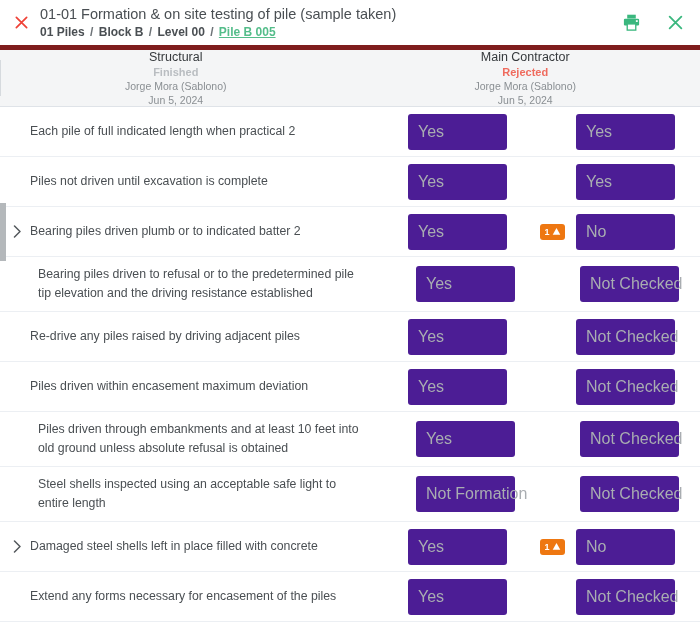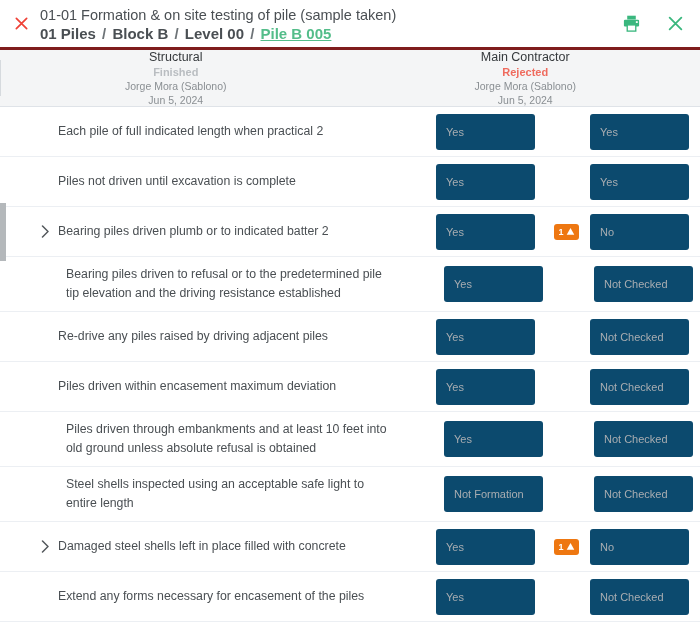--- a/index.html
+++ b/index.html
@@ -12,21 +12,21 @@
     font-family: "Liberation Sans", sans-serif;
     color: #3c4144;
     overflow: hidden;
   }
 
   
   .topbar {
     position: relative;
     height: 50px;
     background: #ffffff;
-    border-bottom: 3px solid #7f1d1d;
+    border-bottom: 5px solid #7f1d1d;
     display: flex;
     align-items: center;
     padding: 0 14px 0 10px;
   }
   .close-left {
     width: 22px;
     height: 22px;
     flex: 0 0 22px;
     display: flex;
     align-items: center;
@@ -38,21 +38,21 @@
   .title-main {
     font-size: 14.5px;
     line-height: 17px;
     color: #4a4f53;
     font-weight: 400;
     white-space: nowrap;
     overflow: hidden;
     text-overflow: ellipsis;
   }
   .breadcrumb {
-    font-size: 15px;
+    font-size: 12px;
     line-height: 15px;
     margin-top: 2px;
     color: #4a4f53;
     font-weight: bold;
     white-space: nowrap;
   }
   .breadcrumb .sep { font-weight: bold; color: #6d7377; margin: 0 2px; }
   .breadcrumb .crumb-link {
     color: #54bd8a;
     text-decoration: underline;
@@ -135,21 +135,20 @@
     min-height: 50px;
   }
   .trow.tall { min-height: 53px; padding-left: 8px; }
 
   .cell-item {
     width: 363px;
     flex: 0 0 363px;
     display: flex;
     align-items: center;
     padding: 8px 12px 8px 6px;
-    margin-left: 28px;
   }
   .chev {
     width: 22px;
     flex: 0 0 22px;
     display: flex;
     align-items: center;
     justify-content: center;
     cursor: pointer;
     color: #5a5f63;
   }
@@ -165,28 +164,28 @@
     flex: 1 1 0;
     display: flex;
     align-items: center;
     padding: 0 4px;
     position: relative;
   }
   .cell-val.col-a { justify-content: flex-start; padding-left: 45px; }
   .cell-val.col-b { justify-content: flex-start; padding-left: 44px; }
 
   .valbox {
-    background: #0c4a6e;
+    background: #4c1d95;
     border-radius: 3px;
     width: 99px;
     height: 36px;
     display: flex;
     align-items: center;
     padding: 0 10px;
-    font-size: 11px;
+    font-size: 16px;
     color: #a9adb1;
     white-space: nowrap;
     cursor: pointer;
   }
 
   .badge {
     position: absolute;
     left: 8px;
     top: 50%;
     transform: translateY(-50%);

